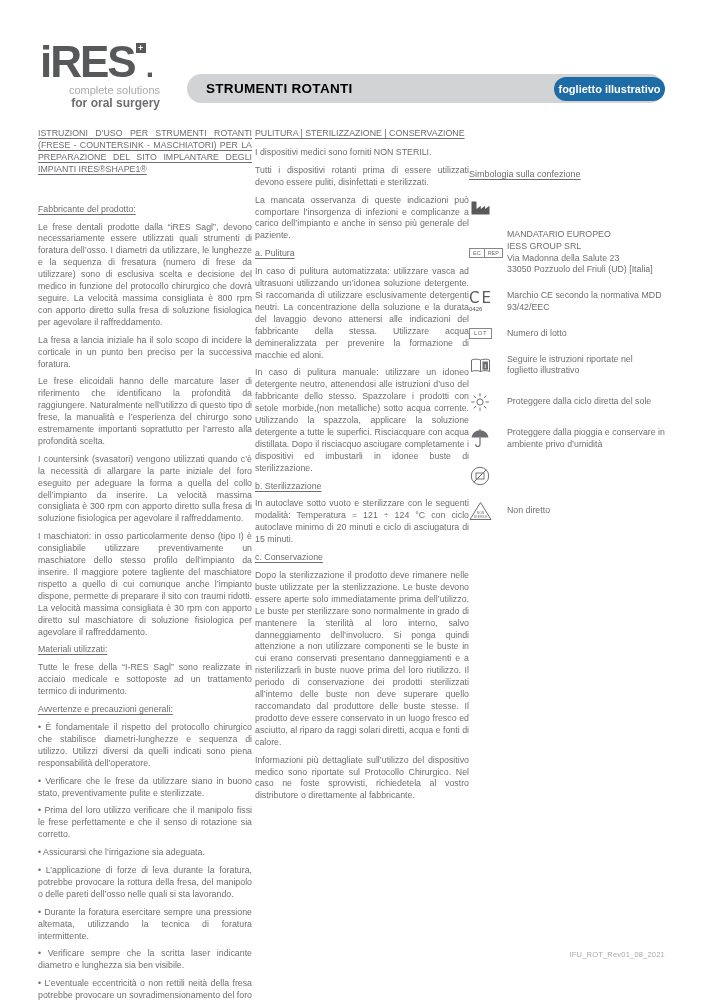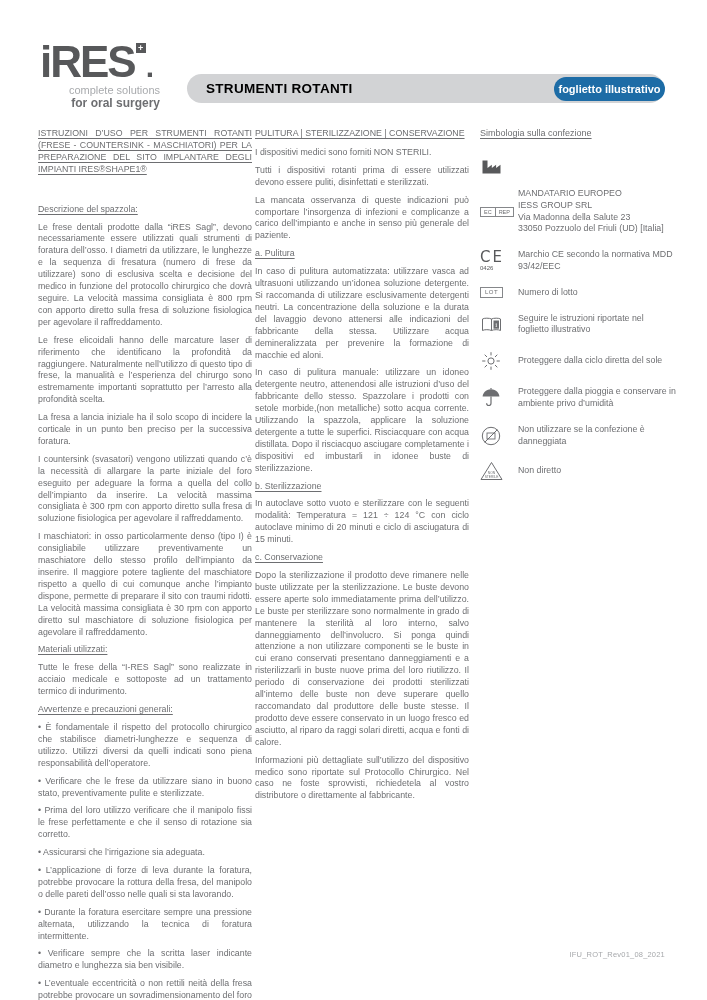--- a/index.html
+++ b/index.html
@@ -22,21 +22,21 @@
     background:var(--bar,#d2d3d5); border-radius:15px; }
   .titlebar span { display:block; padding-left:19px; line-height:29px; font-size:13.5px; font-weight:bold;
     color:#000000; letter-spacing:.3px; }
   .badge { position:absolute; left:554px; top:77px; width:111px; height:24px;
     background:var(--accent,#1d6ca6); border-radius:12px; color:#fff; font-size:11px; font-weight:bold;
     text-align:center; line-height:24px; }
   
   .col { position:absolute; top:128px; }
   .col-left  { left:38px;  width:214px; }
   .col-mid   { left:255px; width:214px; }
-  .col-right { left:480px; width:196px; }
+  .col-right { left:469px; width:196px;margin-top:41px; }
   .blk-p, .blk-title, .blk-heading { font-size:8.8px; line-height:11.9px; margin:0 0 6px; text-align:justify; }
   .blk-title { text-decoration:underline; text-underline-offset:1.5px; }
   .col-left .blk-title { margin-bottom:28px; }
   .col-mid  .blk-title { margin-bottom:7px; }
   .blk-heading { text-decoration:underline; text-underline-offset:1.5px; text-align:left; margin:3px 0 6px; }
   
   .sym-title { font-size:9px; text-decoration:underline; text-underline-offset:1.5px; margin:0 0 20px; }
   .sym-row { display:flex; align-items:center; margin-bottom:14px; }
   .sym-icon { flex:0 0 38px; display:flex; flex-direction:column; align-items:flex-start; justify-content:center; }
   .sym-text { font-size:8.8px; line-height:11.8px; white-space:pre-line; }
@@ -62,24 +62,24 @@
     </div>
   </div>
 
   <div class="titlebar">
     <span>STRUMENTI ROTANTI</span>
   </div>
   <div class="badge">foglietto illustrativo</div>
 
   <div class="col col-left" id="col-left">
       <p class="blk-title">ISTRUZIONI D’USO PER STRUMENTI ROTANTI (FRESE - COUNTERSINK - MASCHIATORI) PER LA PREPARAZIONE DEL SITO IMPLANTARE DEGLI IMPIANTI IRES®SHAPE1®</p>
-      <p class="blk-heading">Descrizione del spazzola:</p>
+      <p class="blk-heading">Fabbricante del prodotto:</p>
       <p class="blk-p">Le frese dentali prodotte dalla “iRES Sagl”, devono necessariamente essere utilizzati quali strumenti di foratura dell’osso. I diametri da utilizzare, le lunghezze e la sequenza di fresatura (numero di frese da utilizzare) sono di esclusiva scelta e decisione del medico in funzione del protocollo chirurgico che dovrà seguire. La velocità massima consigliata è 800 rpm con apporto diretto sulla fresa di soluzione fisiologica per agevolare il raffreddamento.</p>
+      <p class="blk-p">La fresa a lancia iniziale ha il solo scopo di incidere la corticale in un punto ben preciso per la successiva foratura.</p>
       <p class="blk-p">Le frese elicoidali hanno delle marcature laser di riferimento che identificano la profondità da raggiungere. Naturalmente nell’utilizzo di questo tipo di frese, la manualità e l’esperienza del chirurgo sono estremamente importanti soprattutto per l’arresto alla profondità scelta.</p>
-      <p class="blk-p">La fresa a lancia iniziale ha il solo scopo di incidere la corticale in un punto ben preciso per la successiva foratura.</p>
       <p class="blk-p">I countersink (svasatori) vengono utilizzati quando c’è la necessità di allargare la parte iniziale del foro eseguito per adeguare la forma a quella del collo dell’impianto da inserire. La velocità massima consigliata è 300 rpm con apporto diretto sulla fresa di soluzione fisiologica per agevolare il raffreddamento.</p>
       <p class="blk-p">I maschiatori: in osso particolarmente denso (tipo I) è consigliabile utilizzare preventivamente un maschiatore dello stesso profilo dell’impianto da inserire. Il maggiore potere tagliente del maschiatore rispetto a quello di cui comunque anche l’impianto dispone, permette di preparare il sito con traumi ridotti. La velocità massima consigliata è 30 rpm con apporto diretto sul maschiatore di soluzione fisiologica per agevolare il raffreddamento.</p>
       <p class="blk-heading">Materiali utilizzati:</p>
       <p class="blk-p">Tutte le frese della “I-RES Sagl” sono realizzate in acciaio medicale e sottoposte ad un trattamento termico di indurimento.</p>
       <p class="blk-heading">Avvertenze e precauzioni generali:</p>
       <p class="blk-p">• È fondamentale il rispetto del protocollo chirurgico che stabilisce diametri-lunghezze e sequenza di utilizzo. Utilizzi diversi da quelli indicati sono piena responsabilità dell’operatore.</p>
       <p class="blk-p">• Verificare che le frese da utilizzare siano in buono stato, preventivamente pulite e sterilizzate.</p>
       <p class="blk-p">• Prima del loro utilizzo verificare che il manipolo fissi le frese perfettamente e che il senso di rotazione sia corretto.</p>
       <p class="blk-p">• Assicurarsi che l’irrigazione sia adeguata.</p>
       <p class="blk-p">• L’applicazione di forze di leva durante la foratura, potrebbe provocare la rottura della fresa, del manipolo o delle pareti dell’osso nelle quali si sta lavorando.</p>
@@ -178,22 +178,20 @@
 ambiente privo d’umidità</div>
         </div>
         <div class="sym-row">
           <span class="sym-icon">
             <svg width="22" height="22" viewBox="0 0 22 22" fill="none" stroke="#6d6e71">
               <circle cx="11" cy="11" r="8.7" stroke-width="1"></circle>
               <rect x="7" y="8" width="8" height="6" stroke-width="0.9"></rect>
               <line x1="4.6" y1="17.4" x2="17.4" y2="4.6" stroke-width="1"></line>
             </svg>
           </span>
-          <div class="sym-text">Non utilizzare se la confezione è
-danneggiata</div>
         </div>
         <div class="sym-row">
           <span class="sym-icon">
             <svg width="23" height="20" viewBox="0 0 23 20">
               <polygon points="11.5,1.5 22,18.5 1,18.5" fill="none" stroke="#6d6e71" stroke-width="1"></polygon>
               <text x="11.5" y="13" text-anchor="middle" font-size="3.3" fill="#6d6e71">NON</text>
               <text x="11.5" y="17" text-anchor="middle" font-size="3.3" fill="#6d6e71">STERILE</text>
             </svg>
           </span>
           <div class="sym-text">Non diretto</div>

